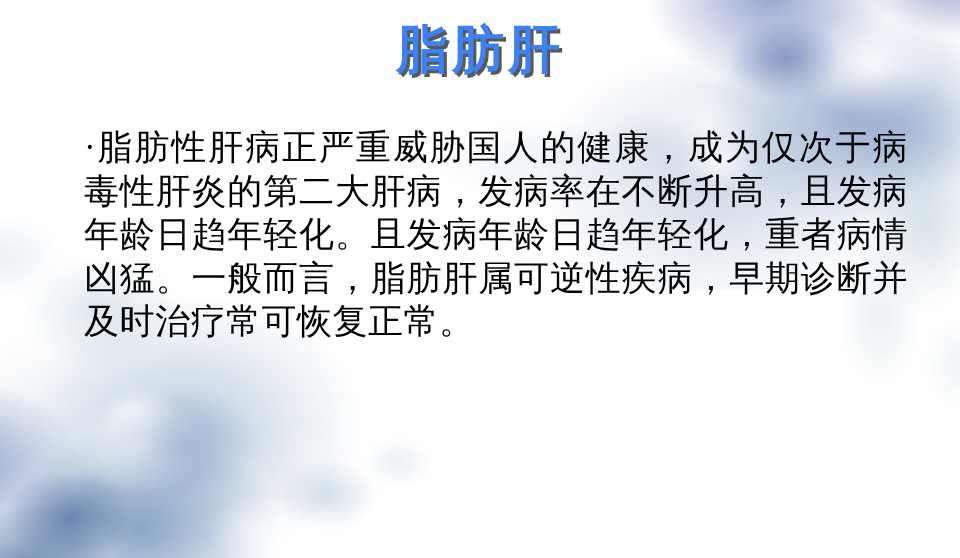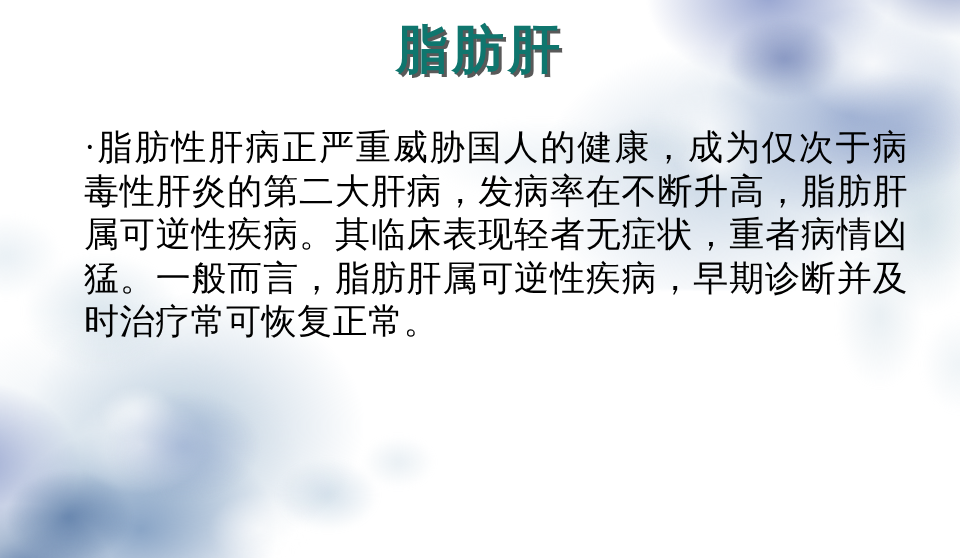--- a/index.html
+++ b/index.html
@@ -121,21 +121,21 @@
     filter: blur(3px);
   }
 
   
   #title {
     position: absolute;
     top: 20px;
     left: 0;
     width: 960px;
     text-align: center;
-    color: #0f766e;
+    color: #3b82f6;
     font-family: "Liberation Serif", "DejaVu Serif", serif;
     font-weight: bold;
     font-size: 52px;
     line-height: 60px;
     letter-spacing: 4px;
     text-shadow: 3px 3px 0 rgba(60,60,60,0.85);
     white-space: nowrap;
   }
 
   
@@ -168,16 +168,16 @@
   <div class="wash" id="wash-mid-top"></div>
 
   <div class="wash" id="wash-bl"></div>
   <div class="wash" id="wash-bl2"></div>
   <div class="wash" id="wash-bl-upper"></div>
   <div class="wash" id="wash-bl-fleck"></div>
 
   <div id="title">脂肪肝</div>
 
   <div id="body-block">
-    <div id="body-text">·脂肪性肝病正严重威胁国人的健康，成为仅次于病毒性肝炎的第二大肝病，发病率在不断升高，脂肪肝属可逆性疾病。其临床表现轻者无症状，重者病情凶猛。一般而言，脂肪肝属可逆性疾病，早期诊断并及时治疗常可恢复正常。</div>
+    <div id="body-text">·脂肪性肝病正严重威胁国人的健康，成为仅次于病毒性肝炎的第二大肝病，发病率在不断升高，且发病年龄日趋年轻化。且发病年龄日趋年轻化，重者病情凶猛。一般而言，脂肪肝属可逆性疾病，早期诊断并及时治疗常可恢复正常。</div>
   </div>
 
 </div>
 
 </body></html>

